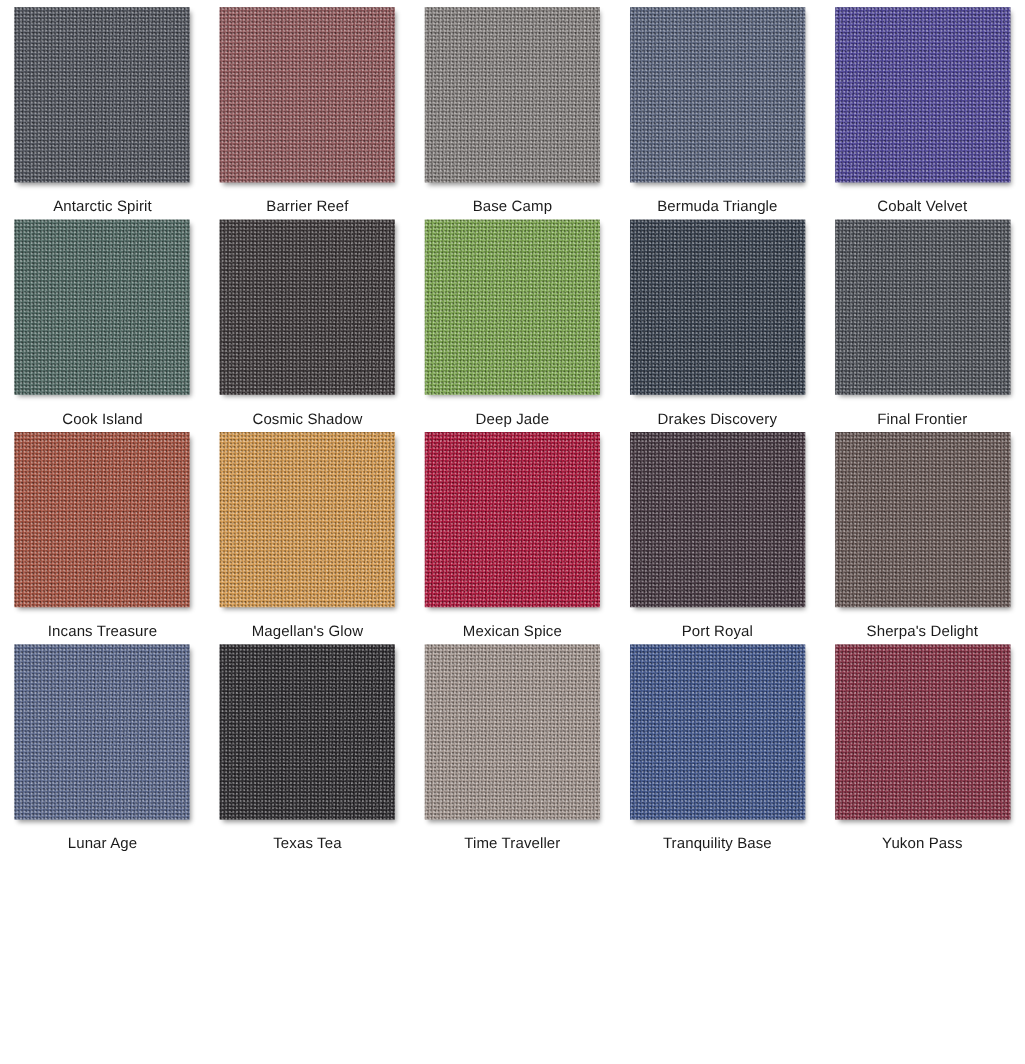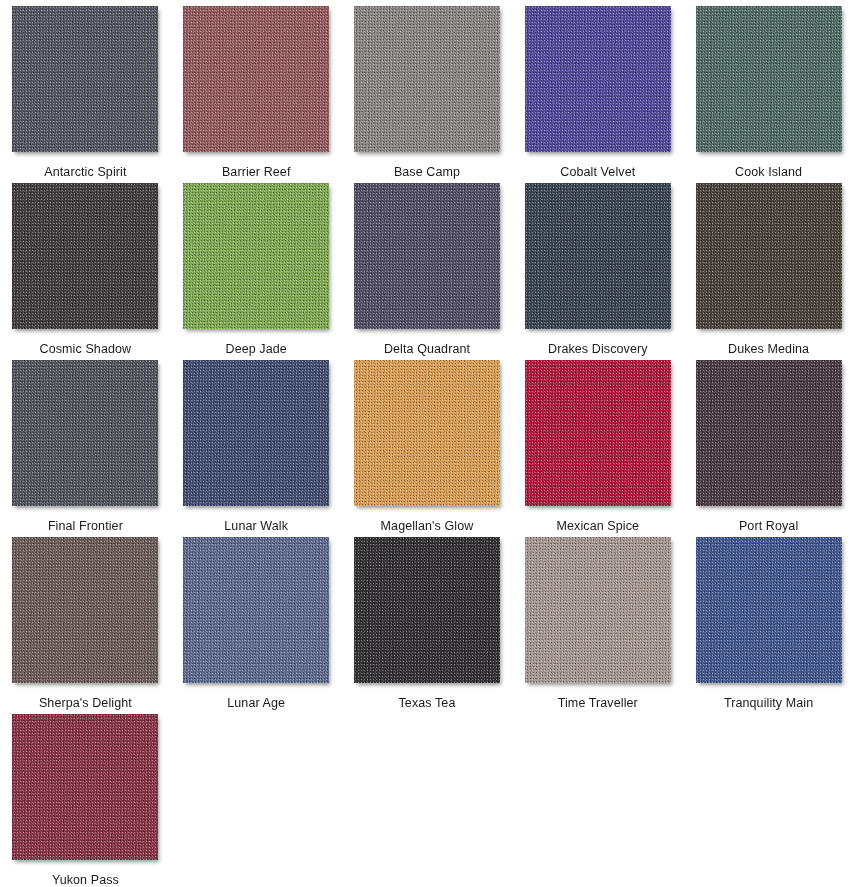--- a/index.html
+++ b/index.html
@@ -98,54 +98,50 @@
     </div>
     <div class="swatch-cell">
       <div class="swatch-tile" style="background-color: rgb(150, 89, 92);"></div>
       <div class="swatch-label">Barrier Reef</div>
     </div>
     <div class="swatch-cell">
       <div class="swatch-tile" style="background-color: rgb(138, 133, 131);"></div>
       <div class="swatch-label">Base Camp</div>
     </div>
     <div class="swatch-cell">
+      <div class="swatch-tile" style="background-color: rgb(90, 101, 128);"></div>
+      <div class="swatch-label">Bermuda Triangle</div>
+    </div>
+    <div class="swatch-cell">
       <div class="swatch-tile" style="background-color: rgb(80, 70, 158);"></div>
       <div class="swatch-label">Cobalt Velvet</div>
     </div>
     <div class="swatch-cell">
       <div class="swatch-tile" style="background-color: rgb(79, 106, 100);"></div>
       <div class="swatch-label">Cook Island</div>
     </div>
     <div class="swatch-cell">
       <div class="swatch-tile" style="background-color: rgb(61, 55, 57);"></div>
       <div class="swatch-label">Cosmic Shadow</div>
     </div>
     <div class="swatch-cell">
       <div class="swatch-tile" style="background-color: rgb(127, 172, 79);"></div>
       <div class="swatch-label">Deep Jade</div>
     </div>
     <div class="swatch-cell">
-      <div class="swatch-tile" style="background-color: rgb(79, 74, 99);"></div>
-      <div class="swatch-label">Delta Quadrant</div>
-    </div>
-    <div class="swatch-cell">
       <div class="swatch-tile" style="background-color: rgb(53, 63, 78);"></div>
       <div class="swatch-label">Drakes Discovery</div>
-    </div>
-    <div class="swatch-cell">
-      <div class="swatch-tile" style="background-color: rgb(70, 62, 54);"></div>
-      <div class="swatch-label">Dukes Medina</div>
     </div>
     <div class="swatch-cell">
       <div class="swatch-tile" style="background-color: rgb(78, 82, 90);"></div>
       <div class="swatch-label">Final Frontier</div>
     </div>
     <div class="swatch-cell">
-      <div class="swatch-tile" style="background-color: rgb(62, 74, 112);"></div>
-      <div class="swatch-label">Lunar Walk</div>
+      <div class="swatch-tile" style="background-color: rgb(173, 83, 64);"></div>
+      <div class="swatch-label">Incans Treasure</div>
     </div>
     <div class="swatch-cell">
       <div class="swatch-tile" style="background-color: rgb(224, 160, 80);"></div>
       <div class="swatch-label">Magellan's Glow</div>
     </div>
     <div class="swatch-cell">
       <div class="swatch-tile" style="background-color: rgb(181, 18, 58);"></div>
       <div class="swatch-label">Mexican Spice</div>
     </div>
     <div class="swatch-cell">
@@ -163,21 +159,21 @@
     <div class="swatch-cell">
       <div class="swatch-tile" style="background-color: rgb(44, 42, 46);"></div>
       <div class="swatch-label">Texas Tea</div>
     </div>
     <div class="swatch-cell">
       <div class="swatch-tile" style="background-color: rgb(168, 154, 147);"></div>
       <div class="swatch-label">Time Traveller</div>
     </div>
     <div class="swatch-cell">
       <div class="swatch-tile" style="background-color: rgb(63, 86, 144);"></div>
-      <div class="swatch-label">Tranquility Main</div>
+      <div class="swatch-label">Tranquility Base</div>
     </div>
     <div class="swatch-cell">
       <div class="swatch-tile" style="background-color: rgb(138, 47, 68);"></div>
       <div class="swatch-label">Yukon Pass</div>
     </div>
     <div class="swatch-cell empty-cell">
       <div class="swatch-tile"></div>
       <div class="swatch-label"></div>
     </div>
   </div>

